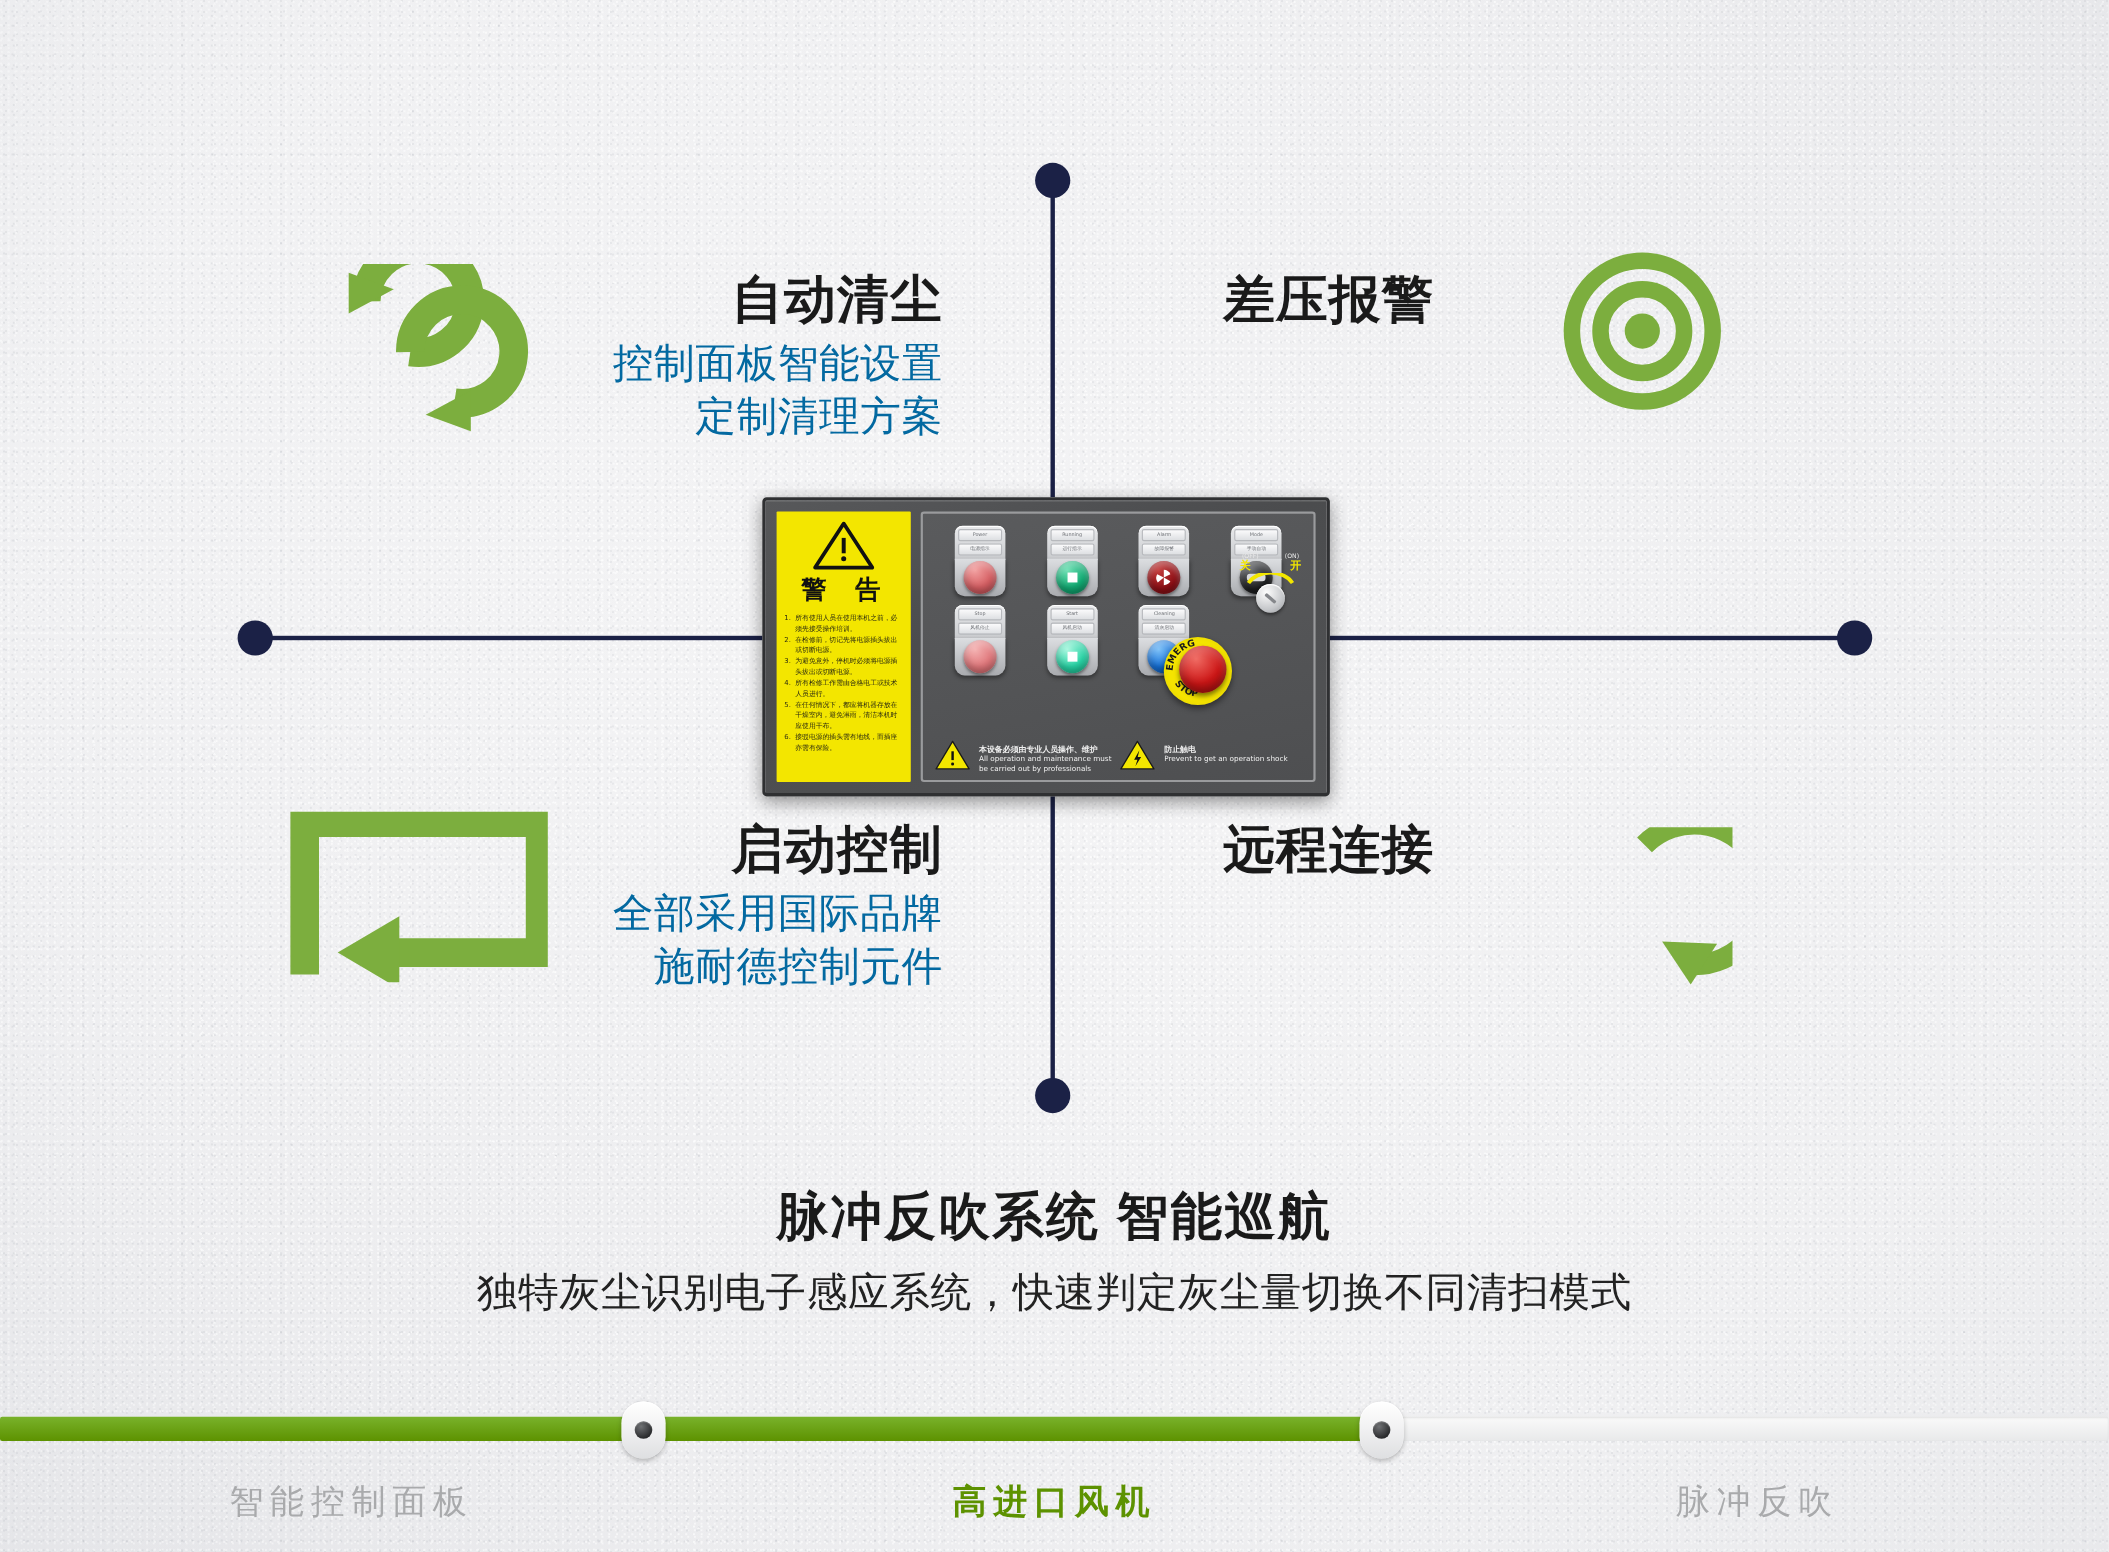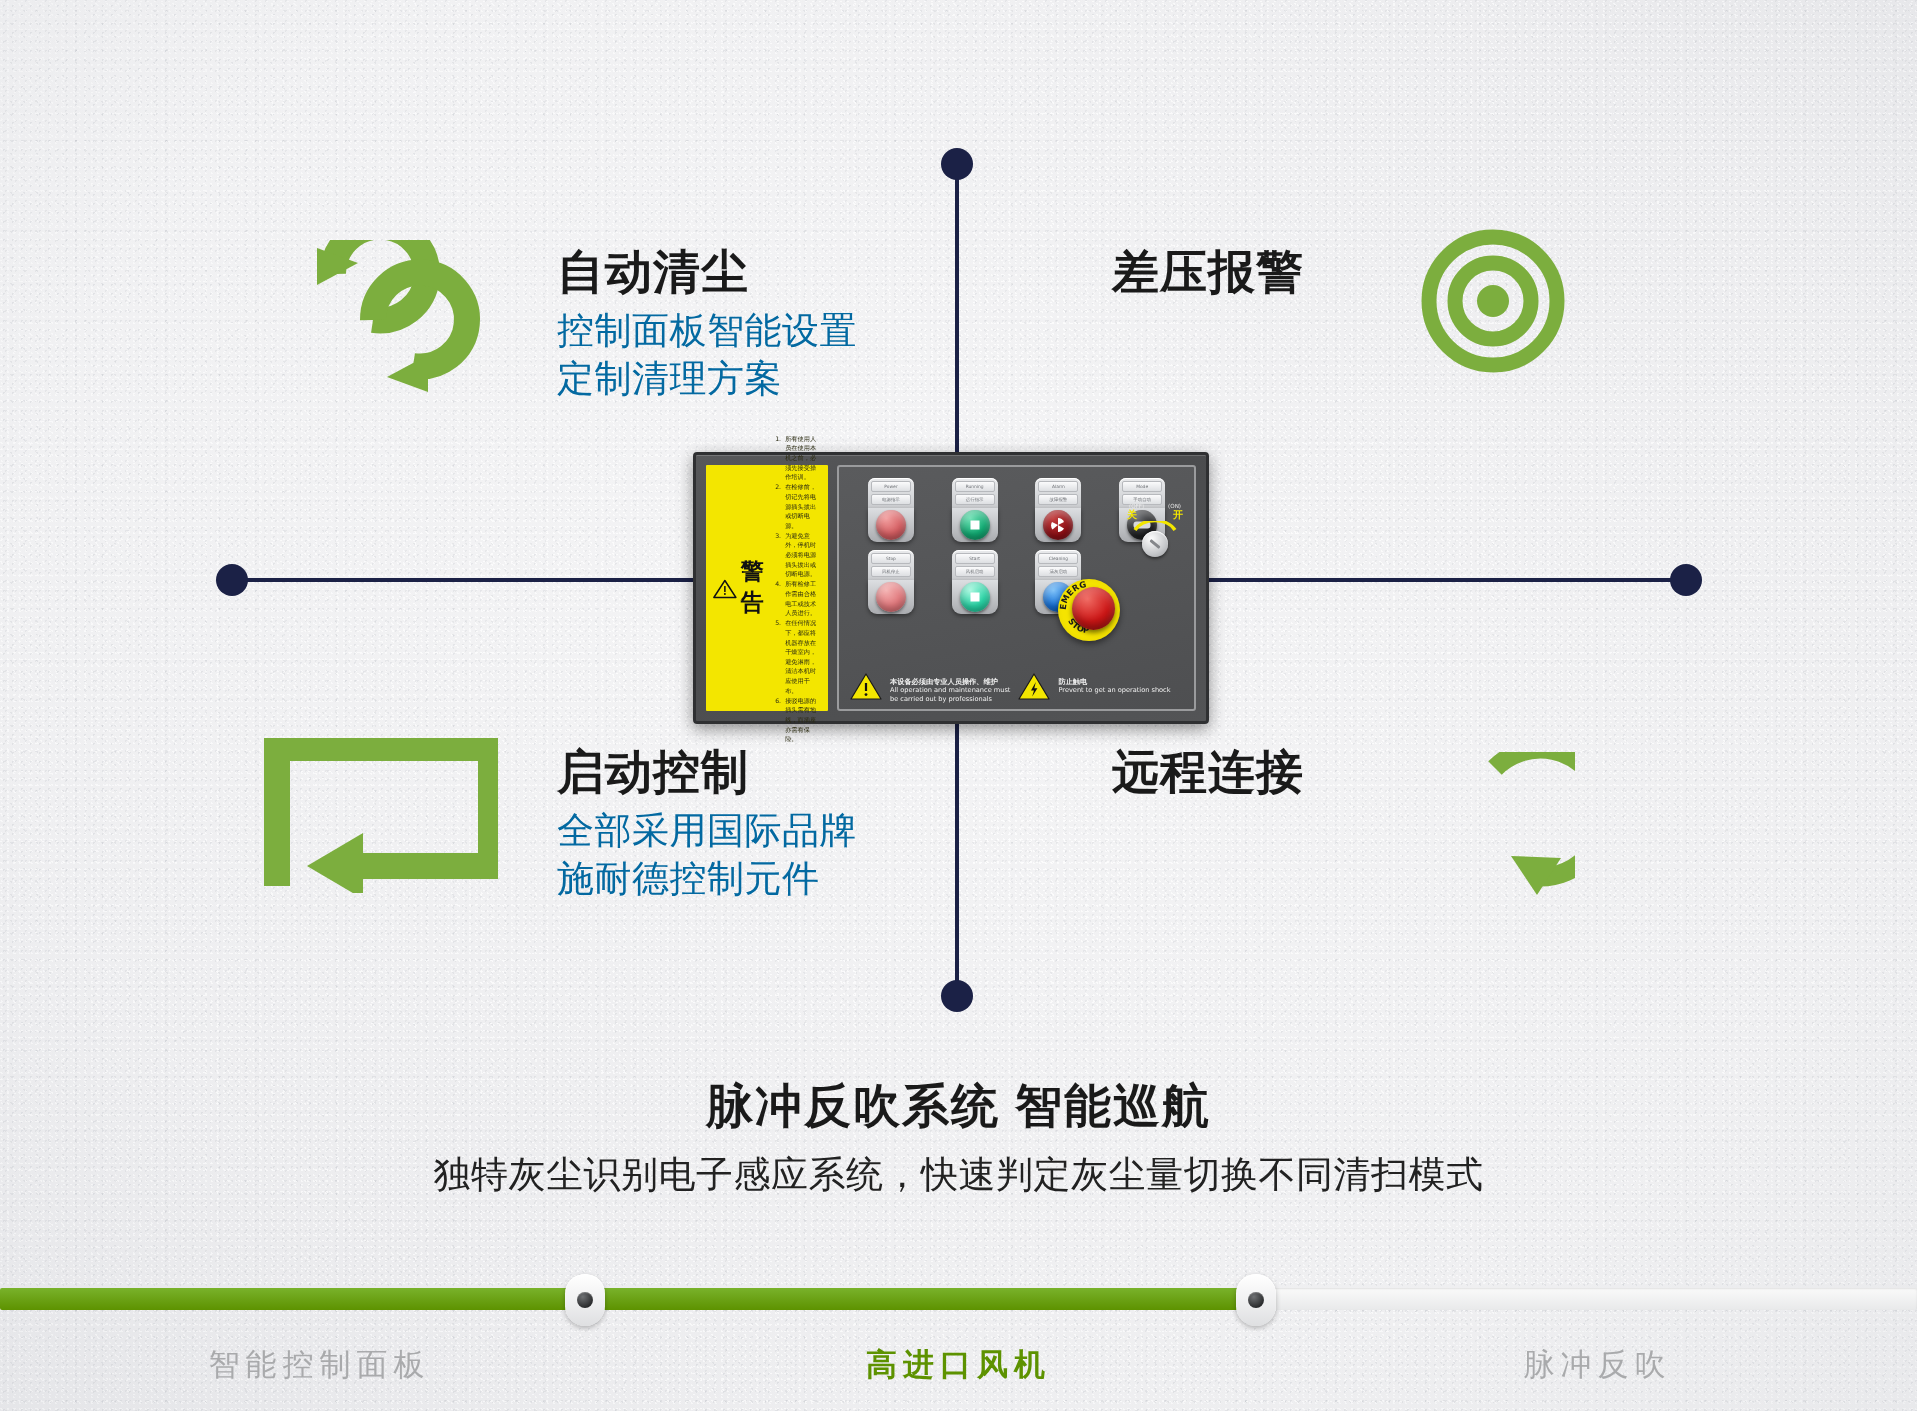--- a/index.html
+++ b/index.html
@@ -26,21 +26,21 @@
   .vignette{position:absolute;inset:0;pointer-events:none;
     background:radial-gradient(ellipse at 50% 45%, rgba(255,255,255,.35) 0%, rgba(225,226,230,.18) 70%, rgba(205,207,213,.30) 100%);}
 
   
   .line{position:absolute;background:#1b2146;}
   .v-line{width:4px;}
   .h-line{height:4px;}
   .node{position:absolute;width:32px;height:32px;border-radius:50%;background:#1b2146;}
 
   
-  .quad{position:absolute;}
+  .quad{position:absolute;text-align:right;}
   .q-title{
     font-size:47px;font-weight:bold;color:#1a1a1a;letter-spacing:1px;
     line-height:1.12;margin:0 0 8px 0;white-space:nowrap;
   }
   .q-body{
     font-size:37px;color:#0369a1;line-height:1.30;white-space:pre-line;letter-spacing:.5px;
   }
 
   
   .icon{position:absolute;}
@@ -49,21 +49,21 @@
   #panel{
     position:absolute;left:693px;top:452px;width:516px;height:272px;
     background:linear-gradient(160deg,#57585a 0%,#4b4c4e 40%,#535456 100%);
     border:3px solid #2f3032;border-radius:4px;
     box-shadow:0 5px 16px rgba(0,0,0,.42), inset 0 1px 0 rgba(255,255,255,.18);
     display:flex;padding:10px;box-sizing:border-box;gap:9px;
   }
   #warnlabel{
     width:122px;background:#f3e600;border-radius:1px;
     padding:8px 7px 6px 7px;box-sizing:border-box;flex:none;
-    display:flex;align-items:center;
+    display:flex;flex-direction:column;align-items:center;
   }
   .wl-word{font-size:23px;font-weight:bold;color:#111;letter-spacing:9px;margin:2px 0 6px 4px;
     font-family:"DejaVu Sans","Liberation Sans",sans-serif;}
   .wl-list{font-size:6.2px;line-height:1.55;color:#2a2a10;text-align:left;width:100%;
     font-family:"DejaVu Sans","Liberation Sans",sans-serif;}
   .wl-list div{display:flex;gap:2px;margin-bottom:.5px;}
   .wl-list .n{flex:none;width:8px;}
   .wl-list .t{flex:1;}
 
   #panel-inner{

